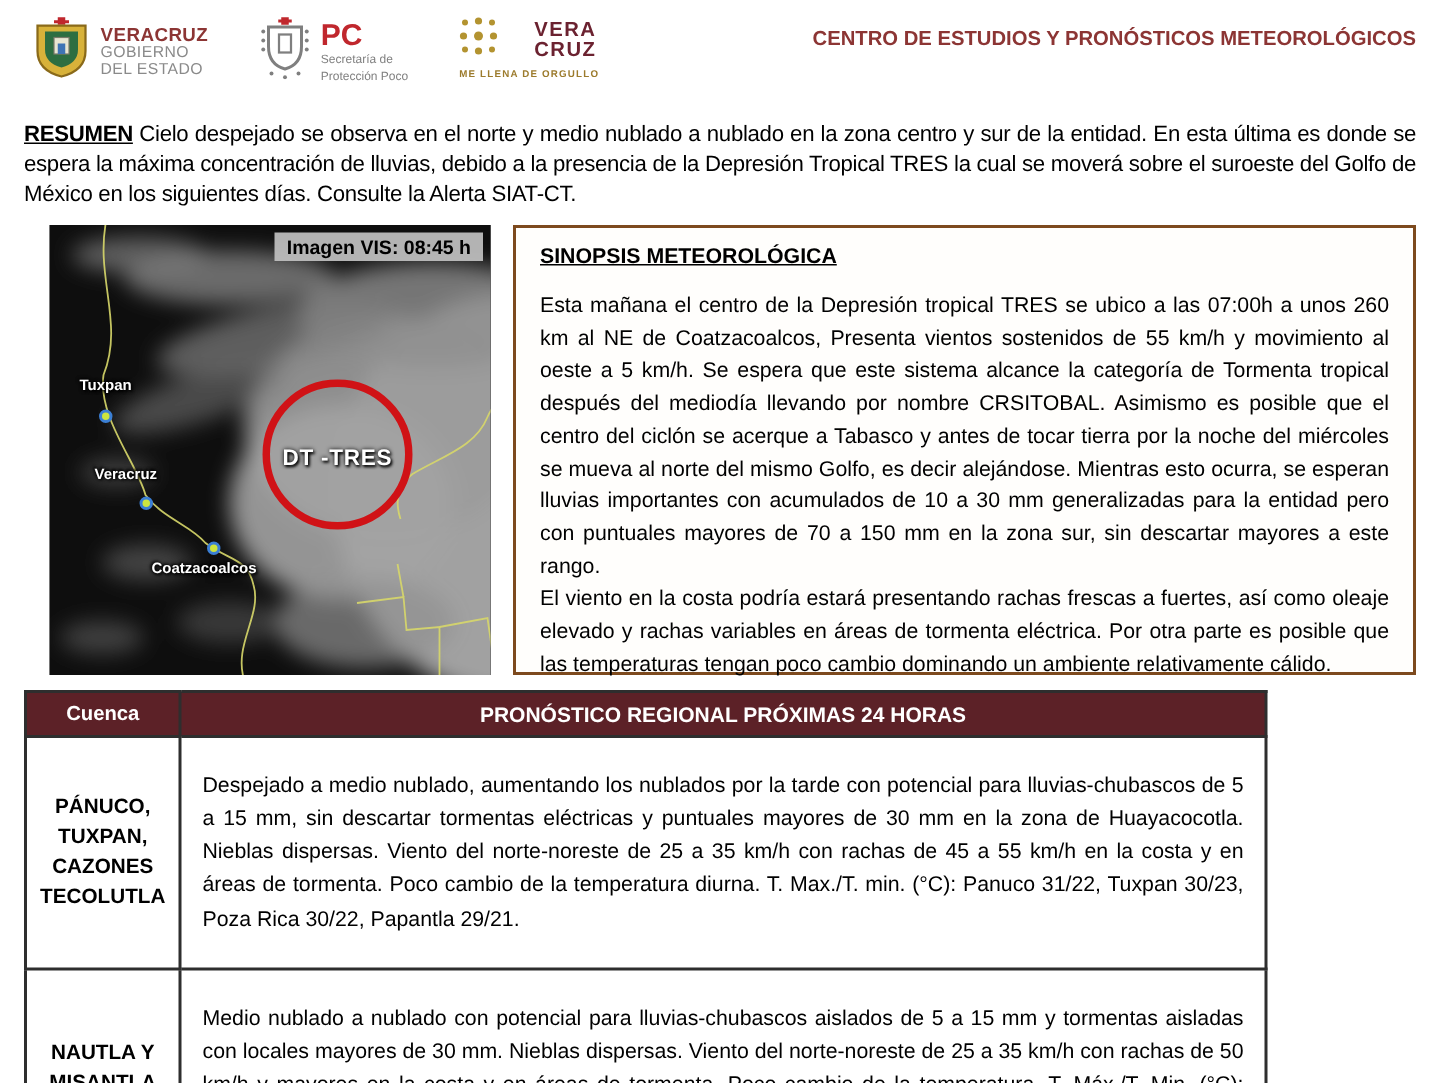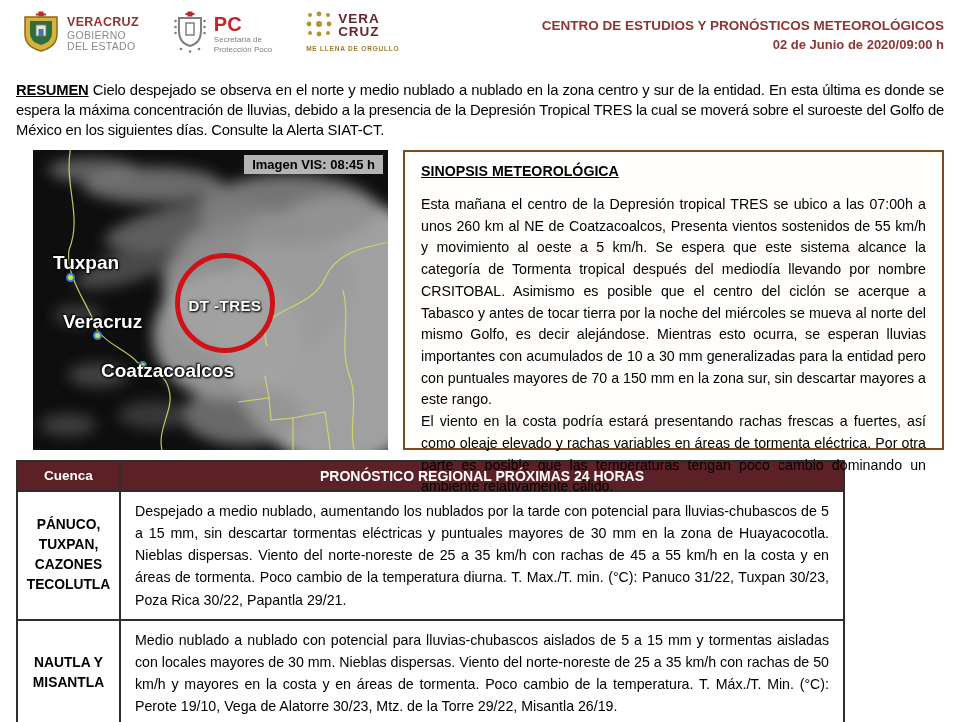--- a/index.html
+++ b/index.html
@@ -14,39 +14,39 @@
   .header { display:flex; justify-content:space-between; align-items:flex-start; padding:9px 16px 0 22px; height:70px; }
   .logos { display:flex; align-items:flex-start; gap:34px; padding-top:2px; }
   .logo { display:flex; align-items:center; gap:7px; }
   .logo-text { line-height:1.05; }
   .lg-ver-name { color:#8c3534; font-weight:bold; font-size:12.5px; letter-spacing:0.3px; }
   .lg-gray { color:#8a8a8a; font-size:10.5px; letter-spacing:0.3px; }
   .pc-col { display:flex; flex-direction:column; line-height:1.05; }
   .pc-abbr { color:#c0272d; font-weight:bold; font-size:20px; line-height:1; }
   .pc-sub { color:#7f7f7f; font-size:8px; margin-top:2px; }
   .brand-wrap { display:flex; flex-direction:column; }
-  .brand-row { display:flex; align-items:center; gap:6px; }
+  .brand-row { display:flex; align-items:center; gap:24px; }
   .brand-name { color:#6b2230; font-weight:bold; font-size:13.5px; line-height:0.95; letter-spacing:1px; }
   .brand-tag { color:#9c7b2d; font-weight:bold; font-size:6.5px; letter-spacing:0.8px; margin-top:4px; }
   .header-titles { text-align:right; color:#8c3534; font-weight:bold; padding-top:7px; line-height:1.45; }
   .ht1 { font-size:13.5px; }
   .ht2 { font-size:13px; }
   .ht3 { font-size:13px; }
 
   
   .resumen { margin:11px 16px 0 16px; font-size:14.8px; line-height:1.35; text-align:justify; letter-spacing:-0.2px; }
   .resumen-label { font-weight:bold; text-decoration:underline; }
 
   
   .middle { display:flex; margin:9px 16px 0 33px; gap:15px; height:300px; }
 
-  .sat { position:relative; width:355px; height:300px; background:#0e0e0e; flex:none; overflow:hidden; }
+  .sat { position:relative; width:294px; height:300px; background:#0e0e0e; flex:none; overflow:hidden; }
   .sat-caption { position:absolute; top:5px; right:5px; background:rgba(192,192,192,0.93); color:#000;
                  font-weight:bold; font-size:13px; padding:2px 8px; }
-  .city-label { position:absolute; color:#fff; font-weight:bold; font-size:19px;
+  .city-label { position:absolute; color:#fff; font-weight:bold; font-size:10px;
                 text-shadow:0 0 3px #000, 1px 1px 2px #000, -1px -1px 2px #000; }
   .city-dot { position:absolute; width:9px; height:9px; border-radius:50%;
               background:#cde53e; border:2px solid #3b7fd4; }
   .storm-circle { position:absolute; left:142px; top:103px; width:100px; height:100px;
                   border:5px solid #d01216; border-radius:50%; }
   .storm-label { position:absolute; left:138px; top:147px; width:108px; text-align:center; color:#fff;
                  font-weight:bold; font-size:15px; letter-spacing:0.5px;
                  text-shadow:0 0 3px #000, 1px 1px 2px #000; }
 
   .sinopsis { flex:1; border:2px solid #7d4a1e; padding:8px 16px 10px 16px; background:#fffefc; }
@@ -56,21 +56,21 @@
 
   
   .forecast-table { width:829px; margin:10px 16px 0 16px; border-collapse:collapse; }
   .forecast-table th, .forecast-table td { border:2px solid #2e2e2e; }
   .forecast-table th {
     background:#5c2127; color:#fff; font-weight:bold; padding:6px 4px;
   }
   .th-cuenca { width:103px; font-size:13.5px; }
   .th-forecast { font-size:14px; border-left:2px solid #f5f5f5 !important; }
   .td-cuenca { width:103px; text-align:center; font-weight:bold; font-size:13.8px; padding:8px 5px; line-height:1.45; }
-  .td-forecast { font-size:14.2px; line-height:1.56; text-align:justify; padding:8px 14px; vertical-align:top; }
+  .td-forecast { font-size:14.2px; line-height:1.56; text-align:justify; padding:21px 14px; vertical-align:top; }
   .row-1 .td-forecast, .row-1 .td-cuenca { height:109px; }
   .row-2 .td-forecast, .row-2 .td-cuenca { height:104px; }
 </style>
 </head>
 <body>
 
 <div class="page">
 
   <div class="header">
     <div class="logos">
@@ -141,21 +141,20 @@
             <div class="brand-name">VERA</div>
             <div class="brand-name">CRUZ</div>
           </div>
         </div>
         <div class="brand-tag">ME LLENA DE ORGULLO</div>
       </div>
     </div>
 
     <div class="header-titles">
       <div class="ht1">CENTRO DE ESTUDIOS Y PRONÓSTICOS METEOROLÓGICOS</div>
-      <div class="ht3">02 de Junio de 2020/09:00 h</div>
     </div>
   </div>
 
   <p class="resumen"><span class="resumen-label">RESUMEN</span><span> Cielo despejado se observa en el norte y medio nublado a nublado en la zona centro y sur de la entidad. En esta última es donde se espera la máxima concentración de lluvias, debido a la presencia de la Depresión Tropical TRES la cual se moverá sobre el suroeste del Golfo de México en los siguientes días. Consulte la Alerta SIAT-CT.</span></p>
 
   <div class="middle">
 
     <div class="sat">
       <svg width="355" height="300" viewBox="0 0 355 300">
         <defs>
@@ -191,21 +190,21 @@
 
       <div class="sat-caption">Imagen VIS: 08:45 h</div>
 
       <div class="city-label" style="left:20px; top:102px;">Tuxpan</div>
       <div class="city-dot" style="left:33px; top:123px;"></div>
 
       <div class="city-label" style="left:30px; top:161px;">Veracruz</div>
       <div class="city-dot" style="left:60px; top:181px;"></div>
 
       <div class="city-dot" style="left:105px; top:211px;"></div>
-      <div class="city-label" style="left:68px; top:210px;">Coatzacoalcos</div>
+      <div class="city-label" style="left:68px; top:224px;">Coatzacoalcos</div>
 
       <div class="storm-circle"></div>
       <div class="storm-label">DT -TRES</div>
     </div>
 
     <div class="sinopsis">
       <div class="sinopsis-title">SINOPSIS METEOROLÓGICA</div>
       <div class="sinopsis-body">
         <p>Esta mañana el centro de la Depresión tropical TRES se ubico a las 07:00h a unos 260 km al NE de Coatzacoalcos, Presenta vientos sostenidos de 55 km/h y movimiento al oeste a 5 km/h. Se espera que este sistema alcance la categoría de Tormenta tropical después del mediodía llevando por nombre CRSITOBAL. Asimismo es posible que el centro del ciclón se acerque a Tabasco y antes de tocar tierra por la noche del miércoles se mueva al norte del mismo Golfo, es decir alejándose. Mientras esto ocurra, se esperan lluvias importantes con acumulados de 10 a 30 mm generalizadas para la entidad pero con puntuales mayores de 70 a 150 mm en la zona sur, sin descartar mayores a este rango.</p>
         <p>El viento en la costa podría estará presentando rachas frescas a fuertes, así como oleaje elevado y rachas variables en áreas de tormenta eléctrica. Por otra parte es posible que las temperaturas tengan poco cambio dominando un ambiente relativamente cálido.</p>

